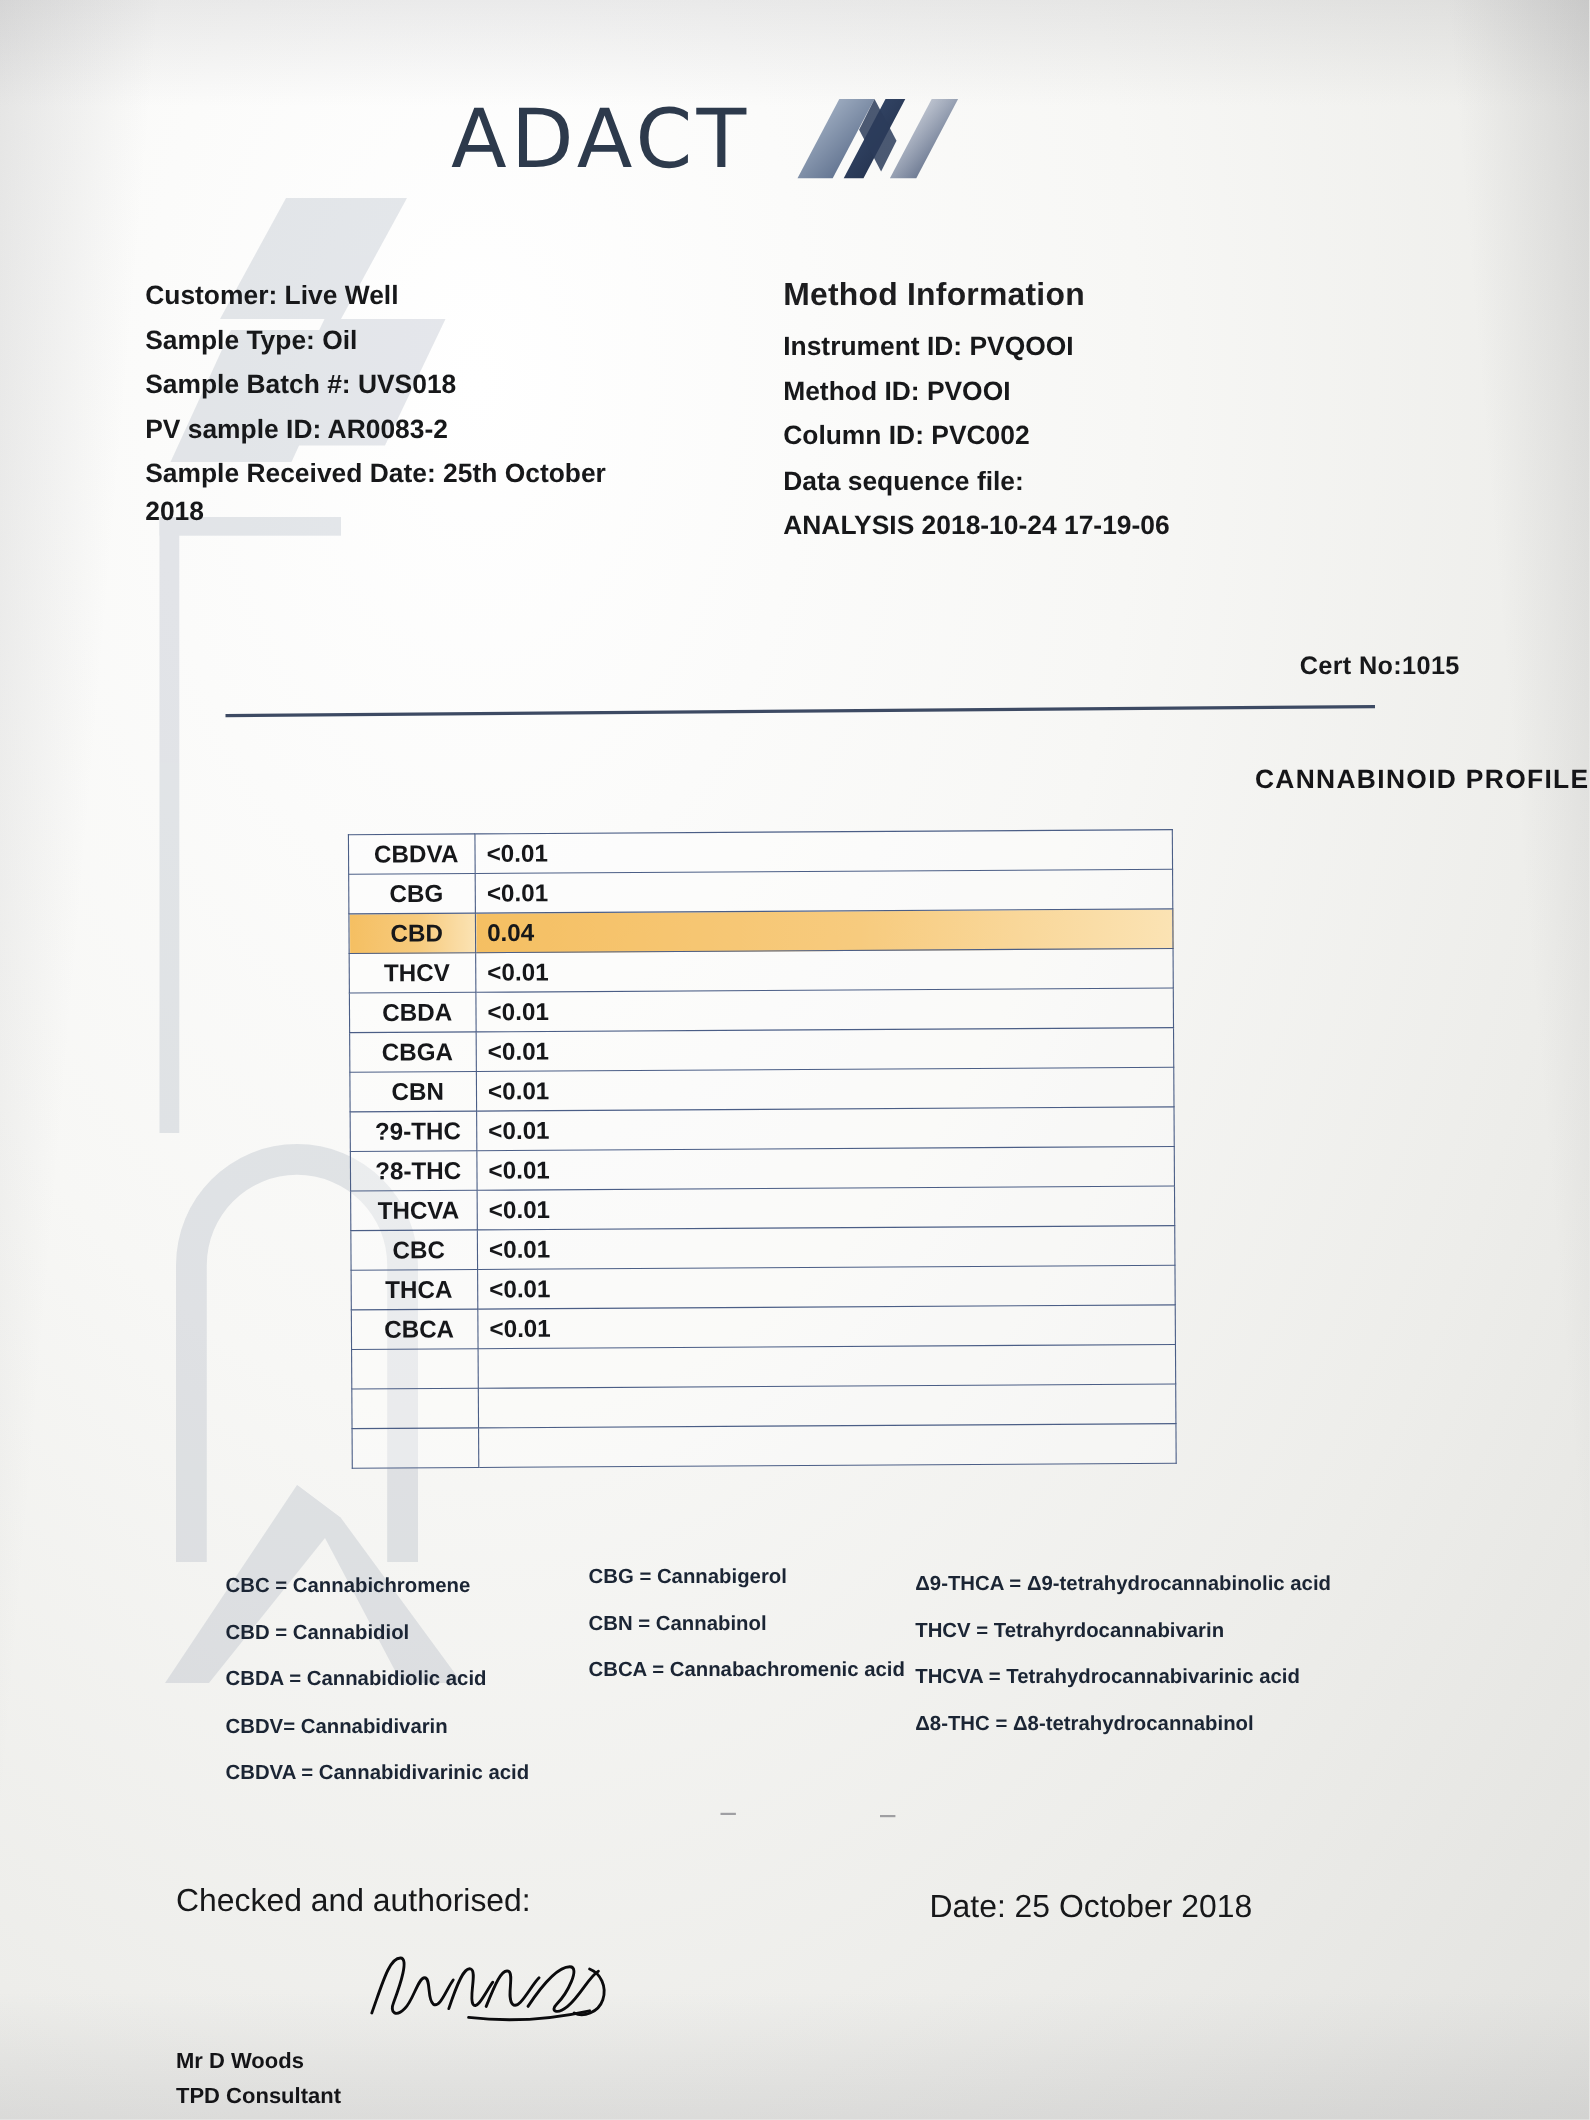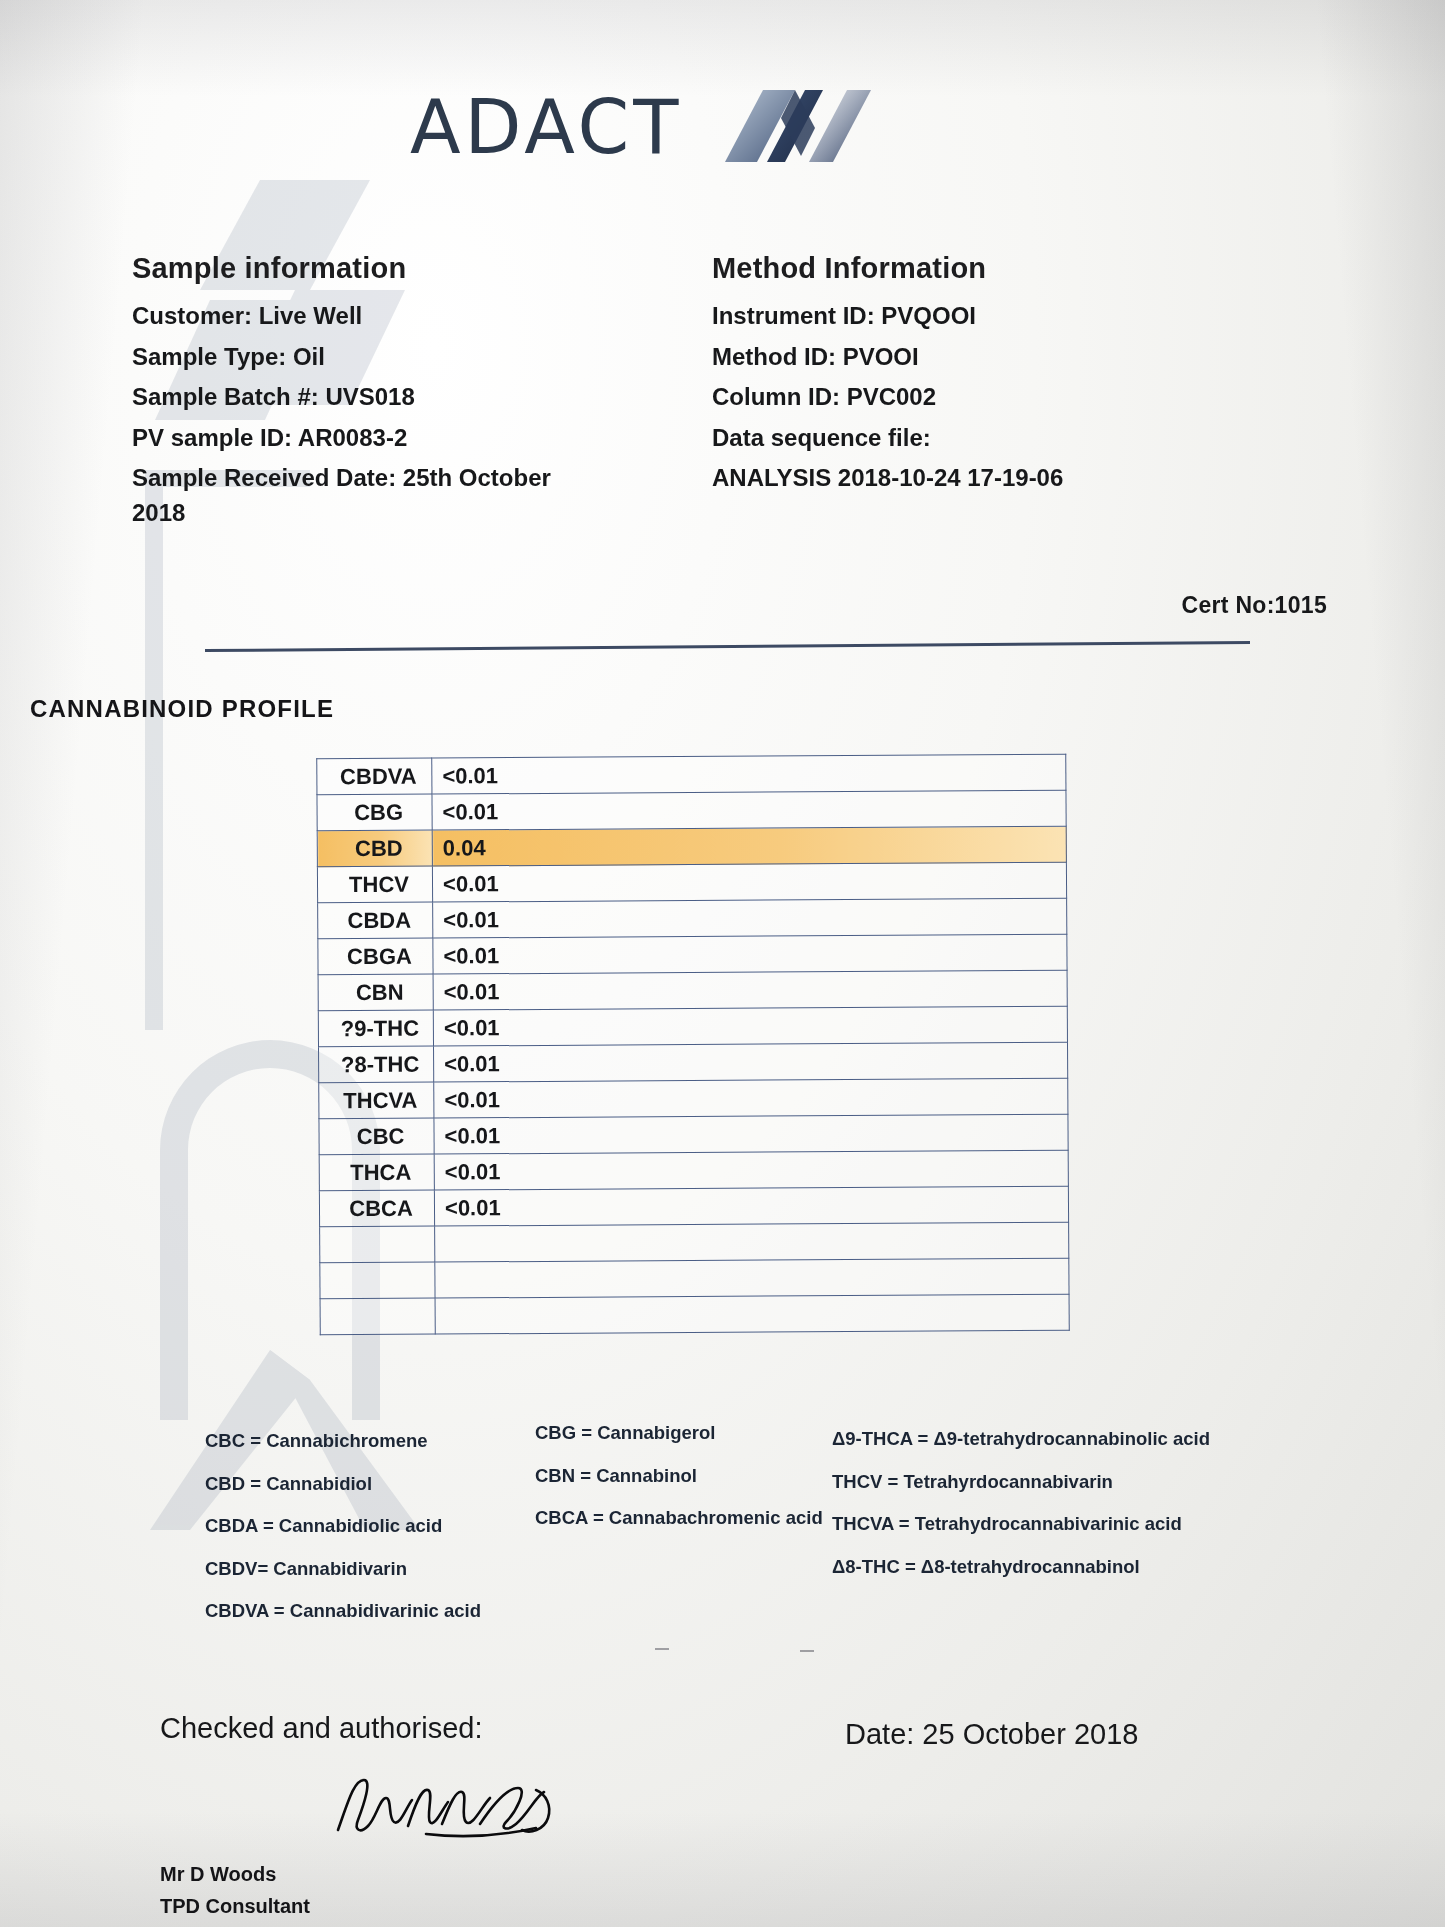--- a/index.html
+++ b/index.html
@@ -113,21 +113,21 @@
     height: 3px;
     background: #3d4a63;
     transform: rotate(-0.45deg);
   }
 
   #profile-title {
     position: absolute;
     left: 0;
     top: 695px;
     width: 100%;
-    text-align: left;
+    text-align: right;
     font-size: 24px;
     font-weight: bold;
     letter-spacing: 1.2px;
     color: #151518;
     padding-left: 30px;
     box-sizing: border-box;
   }
 
   
   #results-table {
@@ -265,21 +265,20 @@
           </linearGradient>
         </defs>
         <polygon points="2,74 40,2 72,2 34,74" fill="url(#lg1)"></polygon>
         <polygon points="44,74 82,2 100,2 62,74" fill="url(#lg2)"></polygon>
         <polygon points="86,74 124,2 148,2 110,74" fill="url(#lg3)"></polygon>
         <polygon points="72,2 92,40 78,68 58,30" fill="#2c3c5b" opacity="0.85"></polygon>
       </svg>
     </div>
 
     <div class="info-block" id="sample-info">
-      <div class="info-heading">Sample information</div>
       <div class="info-line">Customer: Live Well</div>
       <div class="info-line">Sample Type: Oil</div>
       <div class="info-line">Sample Batch #: UVS018</div>
       <div class="info-line">PV sample ID: AR0083-2</div>
       <div class="info-line">Sample Received Date: 25th October 2018</div>
     </div>
 
     <div class="info-block" id="method-info">
       <div class="info-heading">Method Information</div>
       <div class="info-line">Instrument ID: PVQOOI</div>

